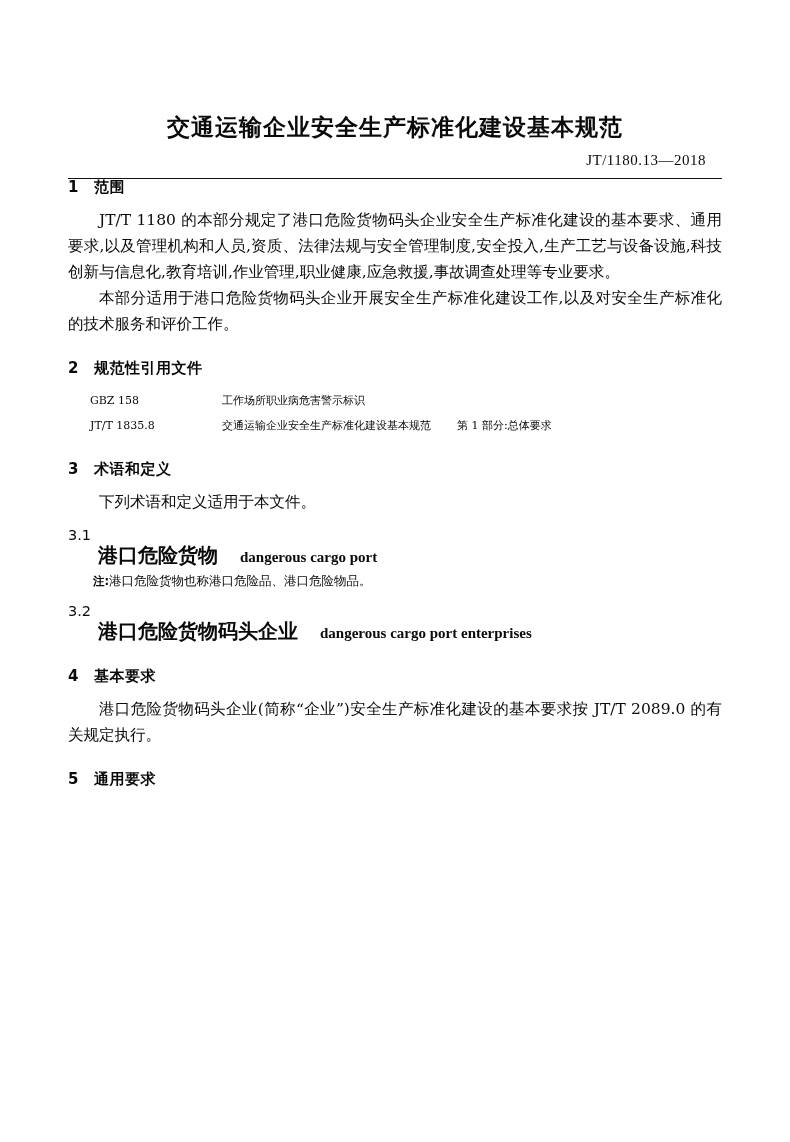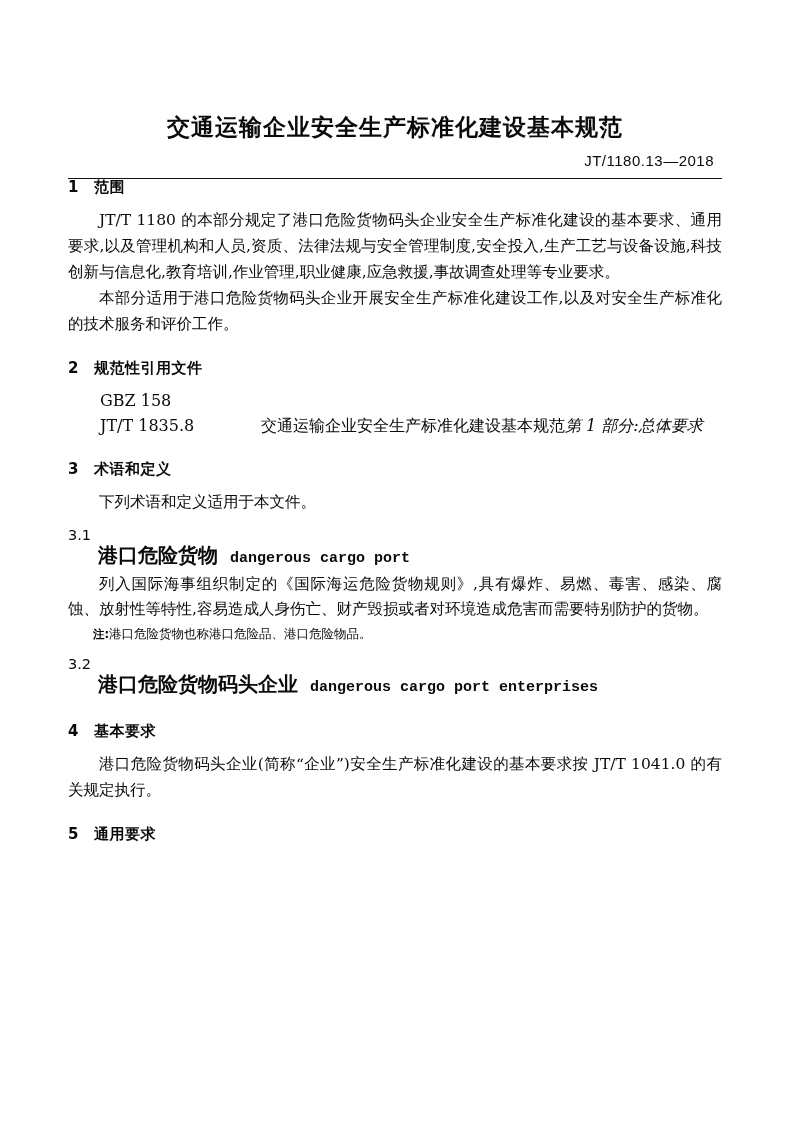--- a/index.html
+++ b/index.html
@@ -26,23 +26,23 @@
   
   .header {
     position: absolute;
     left: 68px;
     right: 68px;
     top: 42px;
     height: 30px;
   }
   .header-code {
     position: absolute;
-    right: 8px;
+    right: 16px;
     top: 0;
-    font-family: Liberation Sans, sans-serif;
+    font-family: Liberation Serif, serif;
     font-size: 15px;
     letter-spacing: 0.5px;
     white-space: nowrap;
     text-align: center;
   }
   .header-rule {
     position: absolute;
     left: 0;
     right: 0;
     top: 26px;
@@ -95,24 +95,24 @@
     font-size: 15px;
     line-height: 24px;
     padding-left: 2em;
   }
   .term-zh {
     font-family: Liberation Mono, monospace;
     font-weight: bold;
     font-size: 20px;
   }
   .term-en {
-    font-family: Liberation Mono, monospace;
-    font-weight: bold;
-    font-size: 15px;
-    margin-left: 12px;
+    font-family: Liberation Serif, serif;
+    font-weight: bold;
+    font-size: 15px;
+    margin-left: 22px;
   }
   .def {
     font-size: 15.5px;
     line-height: 25px;
     text-align: justify;
     text-justify: inter-ideograph;
     text-indent: 2em;
     margin: 0;
   }
   .note {
@@ -126,34 +126,33 @@
     font-weight: bold;
     font-size: 11.5px;
   }
 
   
   .reflist {
     margin-top: 6px;
   }
   .refrow {
     display: flex;
-    font-size: 16px;
+    font-size: 11px;
     line-height: 25px;
     padding-left: 2em;
-    gap: 29px;
   }
   .ref-id {
     flex: 0 0 132px;
     font-family: "DejaVu Serif", "Liberation Serif", serif;
   }
   .ref-title {
     flex: 1 1 auto;
   }
   .ref-part {
-    font-style: italic;
+    margin-left: 26px;
   }
 </style>
 </head>
 <body>
 
 <div class="page">
 
   <div class="header">
     <div class="header-code">JT/1180.13—2018</div>
     <div class="header-rule"></div>
@@ -171,48 +170,48 @@
     <p class="para">JT/T 1180 的本部分规定了港口危险货物码头企业安全生产标准化建设的基本要求、通用要求,以及管理机构和人员,资质、法律法规与安全管理制度,安全投入,生产工艺与设备设施,科技创新与信息化,教育培训,作业管理,职业健康,应急救援,事故调查处理等专业要求。</p>
     <p class="para">本部分适用于港口危险货物码头企业开展安全生产标准化建设工作,以及对安全生产标准化的技术服务和评价工作。</p>
 
     <div class="clause-head">
       <span class="num">2</span><span>规范性引用文件</span>
     </div>
 
     <div class="reflist">
       <div class="refrow">
         <span class="ref-id">GBZ 158</span>
+        <span class="ref-title">工作场所职业病危害警示标识</span>
       </div>
       <div class="refrow">
         <span class="ref-id">JT/T 1835.8</span>
         <span class="ref-title"><span>交通运输企业安全生产标准化建设基本规范</span><span class="ref-part">第 1 部分:总体要求</span></span>
       </div>
     </div>
 
     <div class="clause-head">
       <span class="num">3</span><span>术语和定义</span>
     </div>
     <p class="para">下列术语和定义适用于本文件。</p>
 
     <div class="subnum">3.1</div>
     <div class="term-line">
       <span class="term-zh">港口危险货物</span><span class="term-en">dangerous cargo port</span>
     </div>
-    <p class="def">列入国际海事组织制定的《国际海运危险货物规则》,具有爆炸、易燃、毒害、感染、腐蚀、放射性等特性,容易造成人身伤亡、财产毁损或者对环境造成危害而需要特别防护的货物。</p>
     <p class="note"><span class="note-label">注:</span><span>港口危险货物也称港口危险品、港口危险物品。</span></p>
 
     <div class="subnum">3.2</div>
     <div class="term-line">
       <span class="term-zh">港口危险货物码头企业</span><span class="term-en">dangerous cargo port enterprises</span>
     </div>
 
     <div class="clause-head">
       <span class="num">4</span><span>基本要求</span>
     </div>
-    <p class="para">港口危险货物码头企业(简称“企业”)安全生产标准化建设的基本要求按 JT/T 1041.0 的有关规定执行。</p>
+    <p class="para">港口危险货物码头企业(简称“企业”)安全生产标准化建设的基本要求按 JT/T 2089.0 的有关规定执行。</p>
 
     <div class="clause-head">
       <span class="num">5</span><span>通用要求</span>
     </div>
 
   </div>
 
 </div>
 
 </body></html>

